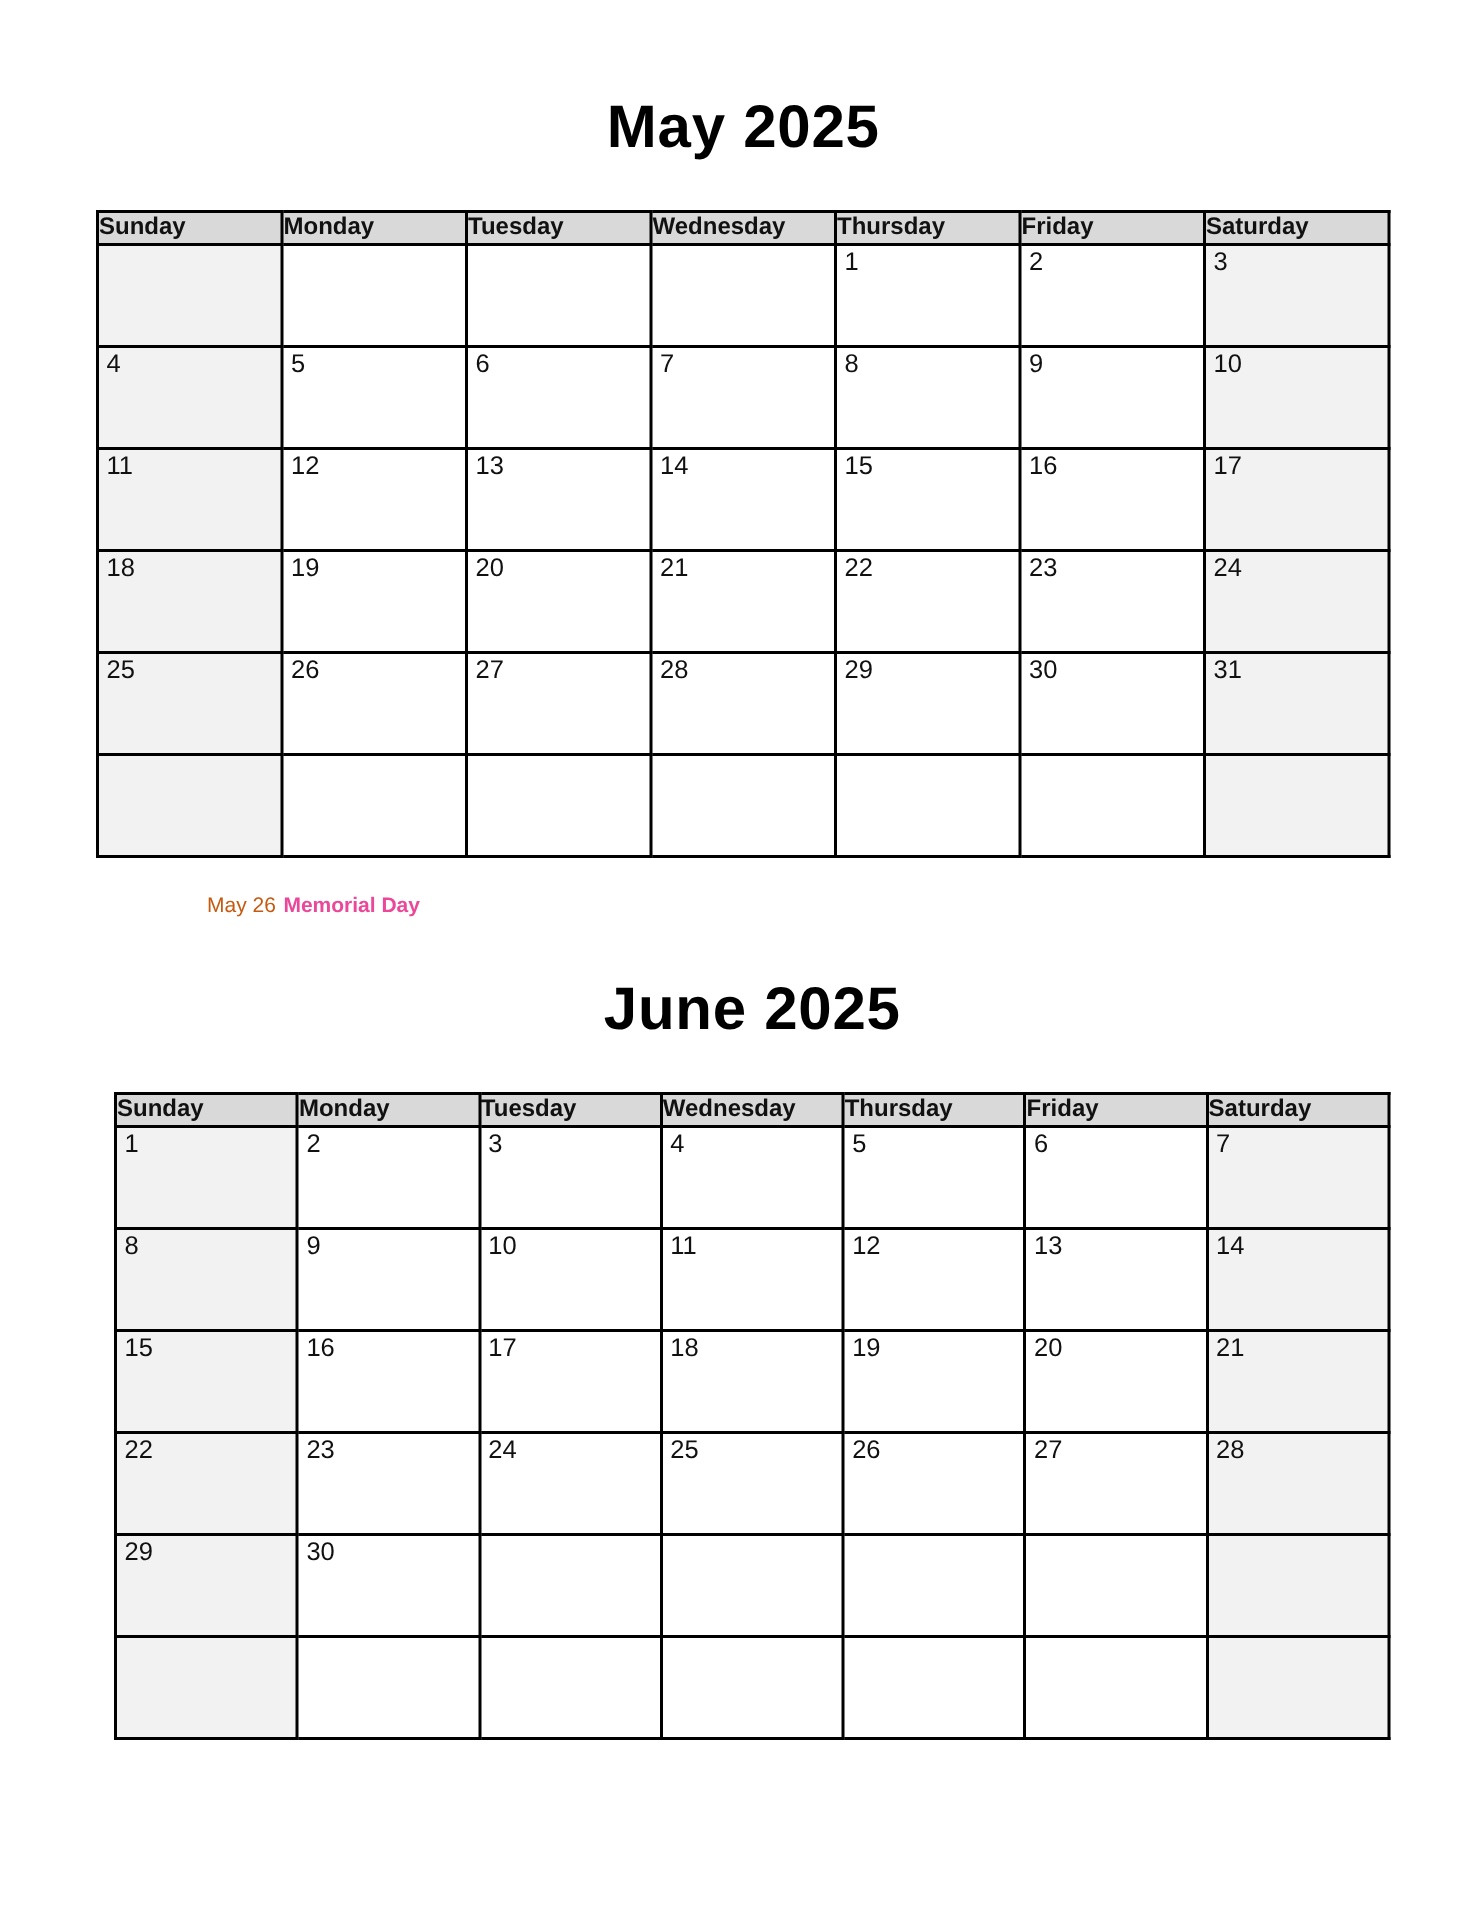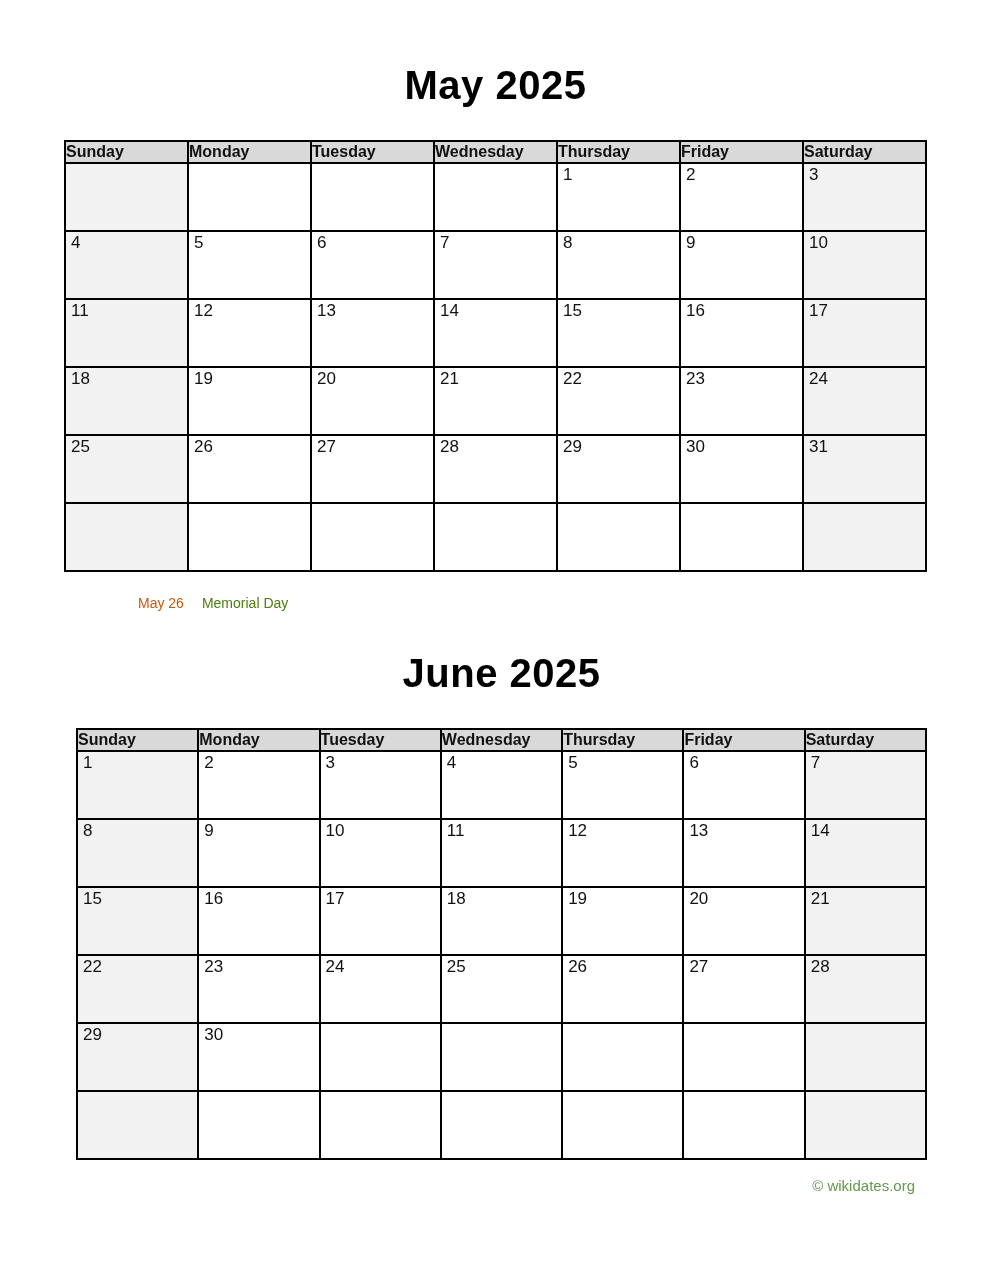--- a/index.html
+++ b/index.html
@@ -71,23 +71,23 @@
   .notes {
     margin: 22px 0 0 74px;
     font-size: 14px;
     line-height: 18px;
   }
   .note-date {
     color: var(--holiday-color, #c55a11);
     font-weight: 400;
   }
   .note-label {
-    color: #4d7c0f;
-    margin-left: 18px;
-    font-weight: 400;
+    color: #ec4899;
+    margin-left: 5px;
+    font-weight: 700;
   }
 
   .footer {
     margin-top: 16px;
     padding-right: 12px;
     text-align: right;
     font-size: 15px;
     line-height: 20px;
   }
   .credit {
@@ -243,16 +243,13 @@
               <td></td>
               <td></td>
               <td></td>
               <td class="weekend"></td>
             </tr>
           </tbody>
     </table>
 
   </section>
 </div>
-  <div class="footer">
-    <span class="credit">© wikidates.org</span>
-  </div>
 </div>
 
 </body></html>

